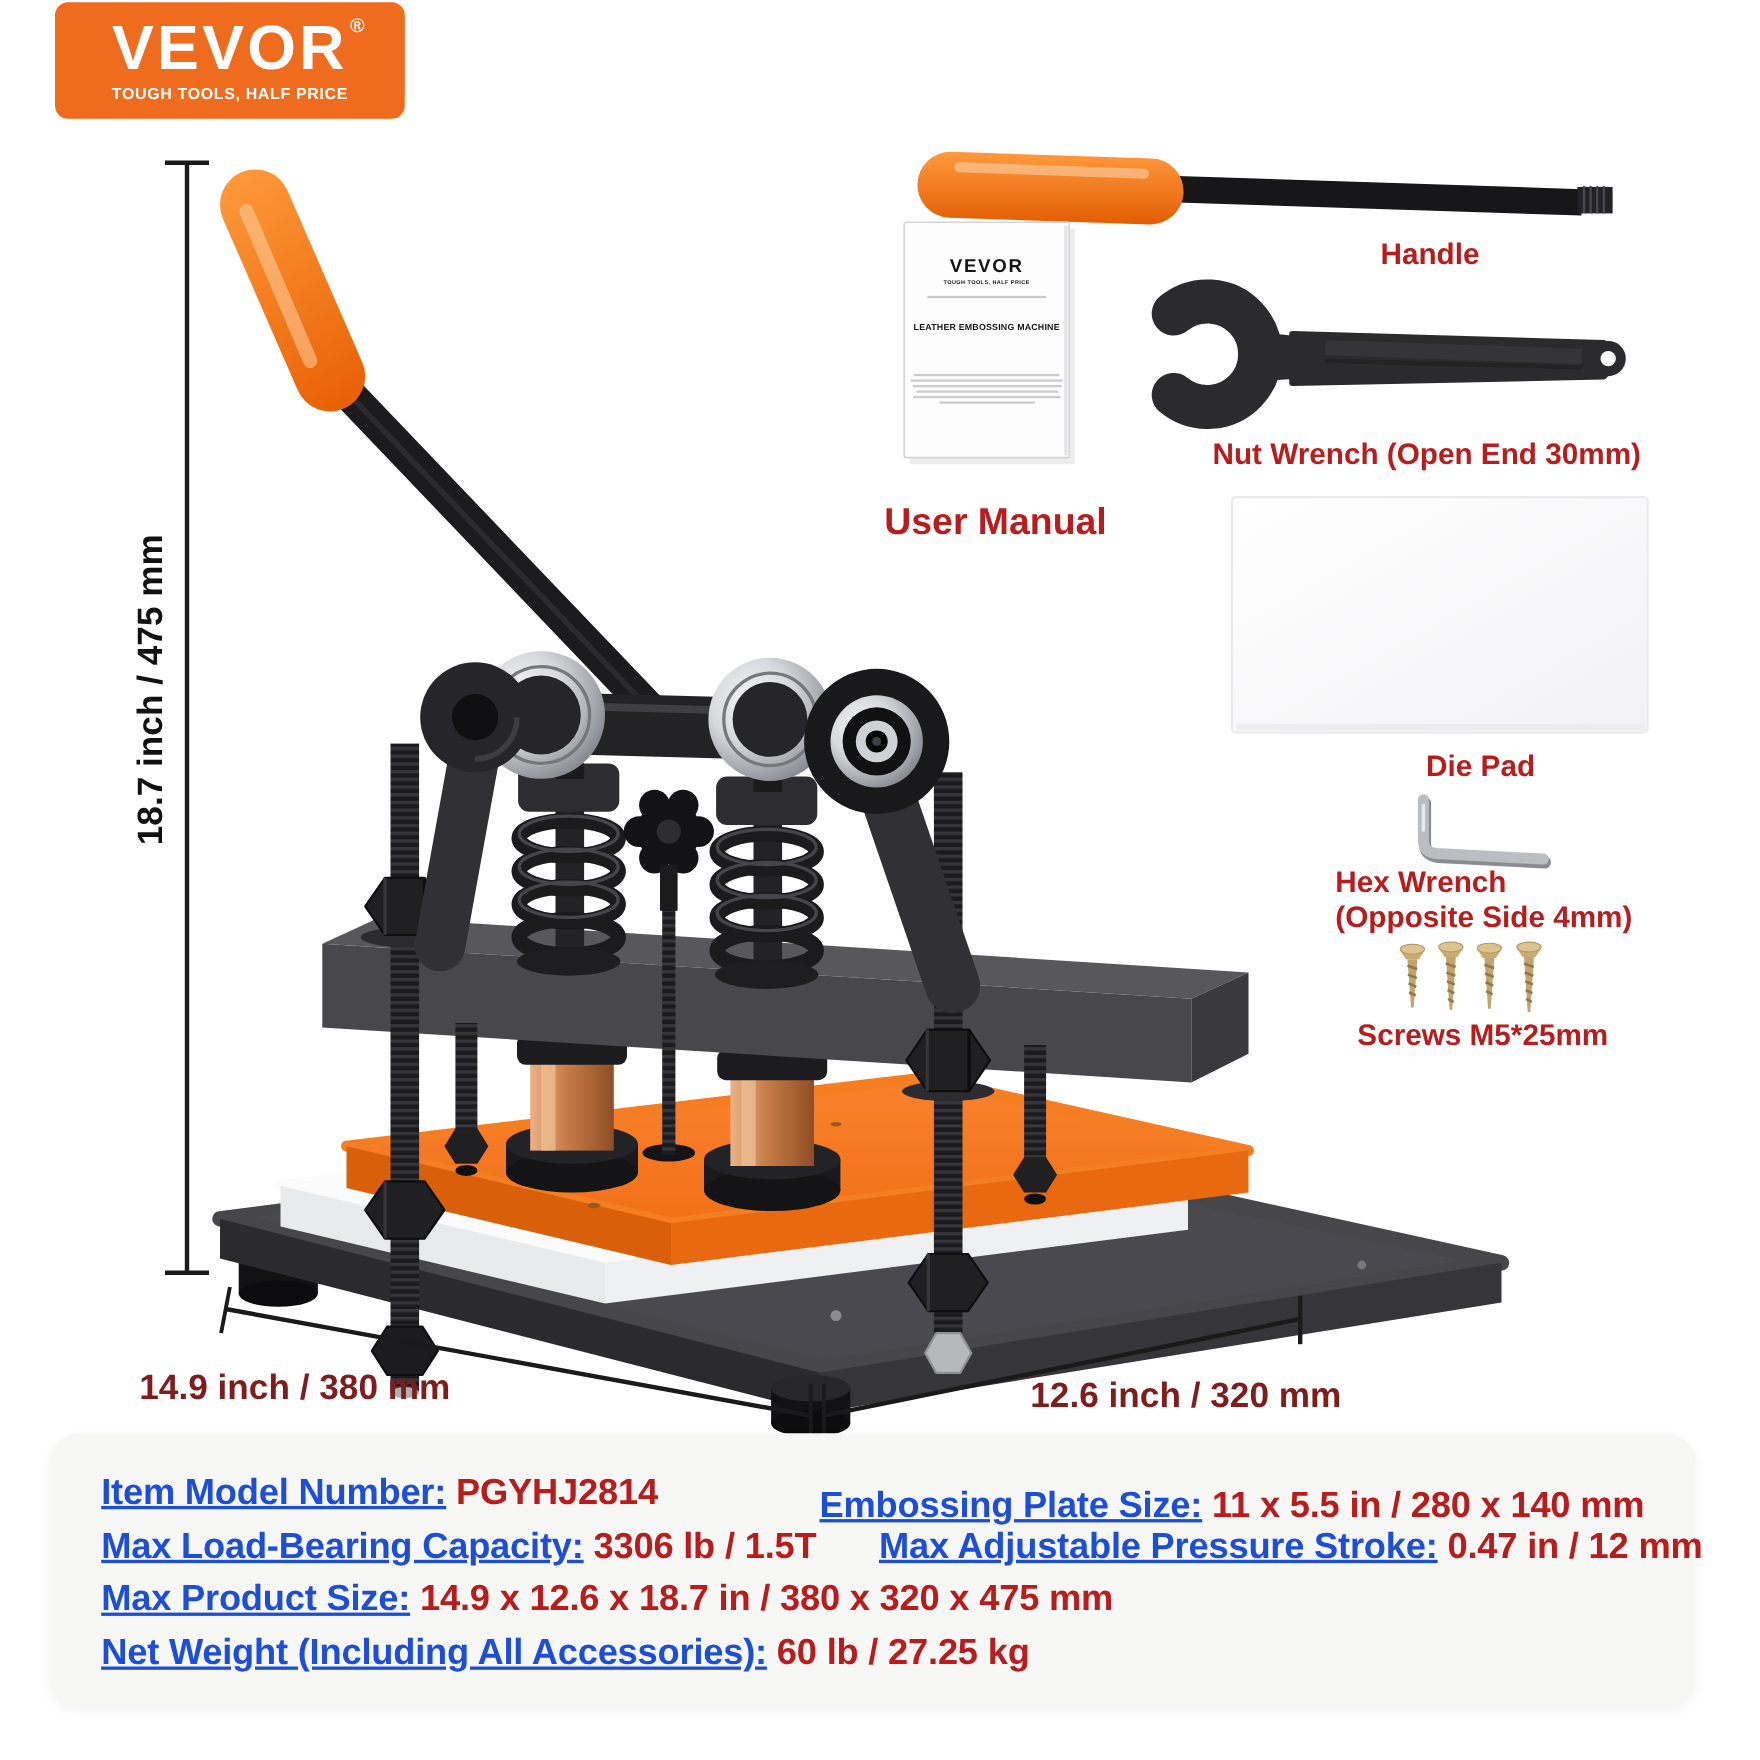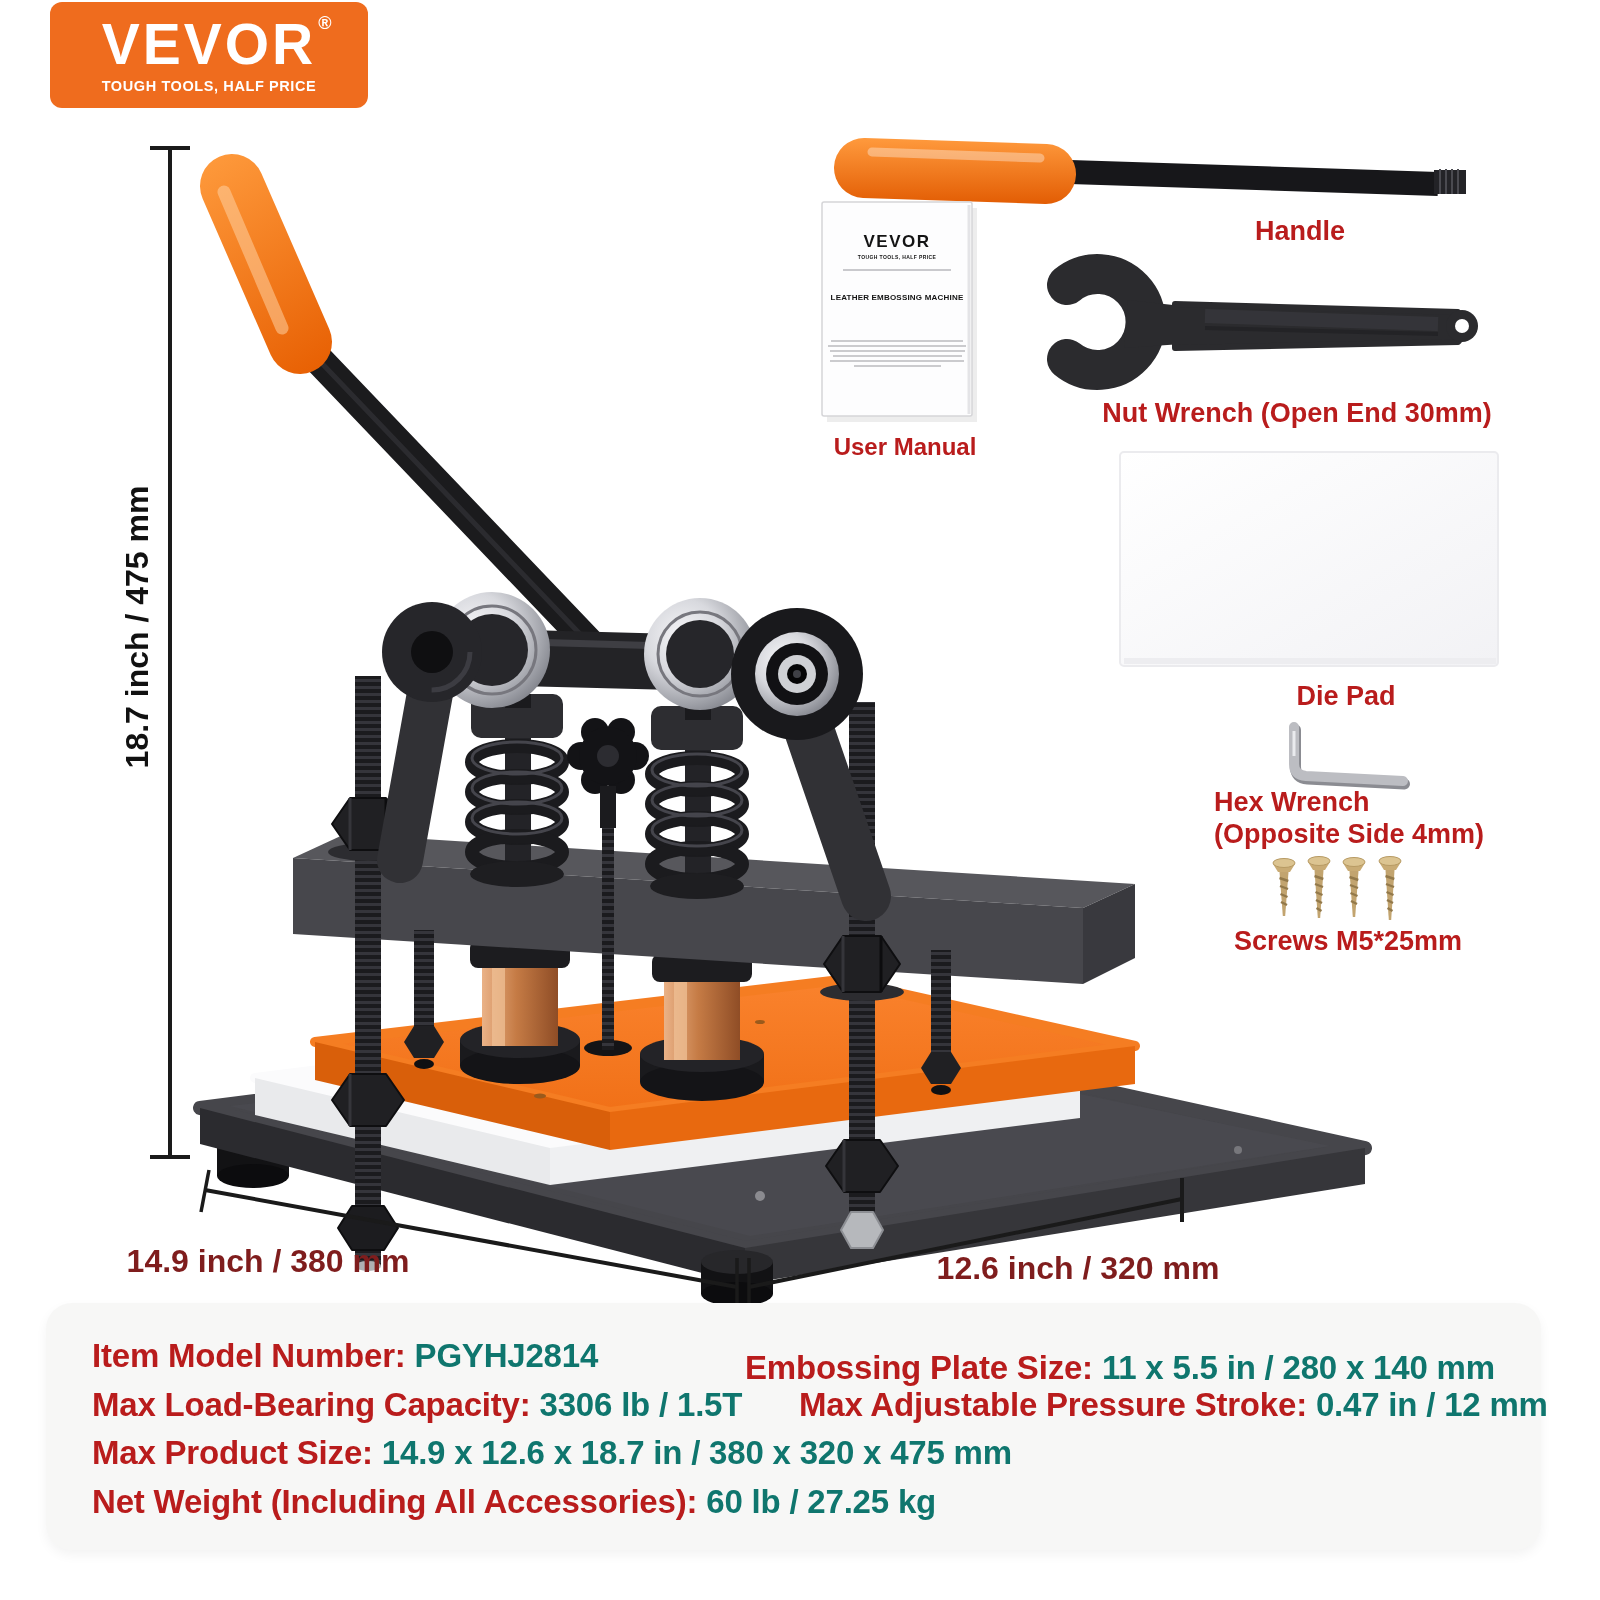--- a/index.html
+++ b/index.html
@@ -29,22 +29,22 @@
   .m-line{height:2px;background:#c9c9cd;width:72%;margin:9px auto 0;}
   .m-title{font-size:8px;font-weight:bold;margin-top:22px;letter-spacing:.2px;}
   .m-para{margin-top:38px;}
   .m-para div{height:2px;background:#b9b9bd;margin:3px auto 0;opacity:.75;}
   
   .panel{
     left:46px;top:1303px;width:1495px;height:247px;background:#F7F7F6;border-radius:26px;
     box-shadow:0 5px 12px rgba(0,0,0,.05);
   }
   .spec{font-size:33px;font-weight:bold;white-space:nowrap;letter-spacing:-.2px;}
-  .spec .k{color:#b91c1c;}
-  .spec .v{color:#0f766e;margin-left:9px;}
+  .spec .k{color:#1d4ed8;text-decoration:underline;}
+  .spec .v{color:#b91c1c;margin-left:9px;}
   .r1l{left:92px;top:1337px;}  .r1r{left:745px;top:1337px;margin-top:12px;}
   .r2l{left:92px;top:1386px;}  .r2r{left:799px;top:1386px;}
   .r3 {left:92px;top:1434px;}  .r4 {left:92px;top:1483px;}
 </style>
 </head>
 <body>
 
 <svg class="abs" style="left:0;top:0" width="1600" height="1600" viewBox="0 0 1600 1600">
   <defs>
     <radialGradient id="sg" cx="35%" cy="35%" r="75%">
@@ -378,21 +378,21 @@
     <div style="width:88%"></div>
       <div style="width:92%"></div>
       <div style="width:90%"></div>
     <div style="width:86%"></div>
       <div style="width:89%"></div>
       <div style="width:58%"></div>
   </div>
 </div>
 
 <div class="abs lbl" style="left:1300px;top:216px">Handle</div>
-<div class="abs lbl" style="left:905px;top:433px;font-size:24px">User Manual</div>
+<div class="abs lbl" style="left:905px;top:455px;font-size:34px">User Manual</div>
 <div class="abs lbl" style="left:1297px;top:398px">Nut Wrench (Open End 30mm)</div>
 <div class="abs lbl" style="left:1346px;top:681px">Die Pad</div>
 <div class="abs lbl center2" style="left:1349px;top:786px">
   <div>Hex Wrench</div>
   <div>(Opposite Side 4mm)</div>
 </div>
 <div class="abs lbl" style="left:1348px;top:926px">Screws M5*25mm</div>
 
 <div class="abs dim-rot" style="left:137px;top:627px">18.7 inch / 475 mm</div>
 <div class="abs dim" style="left:268px;top:1243px">14.9 inch / 380 mm</div>

